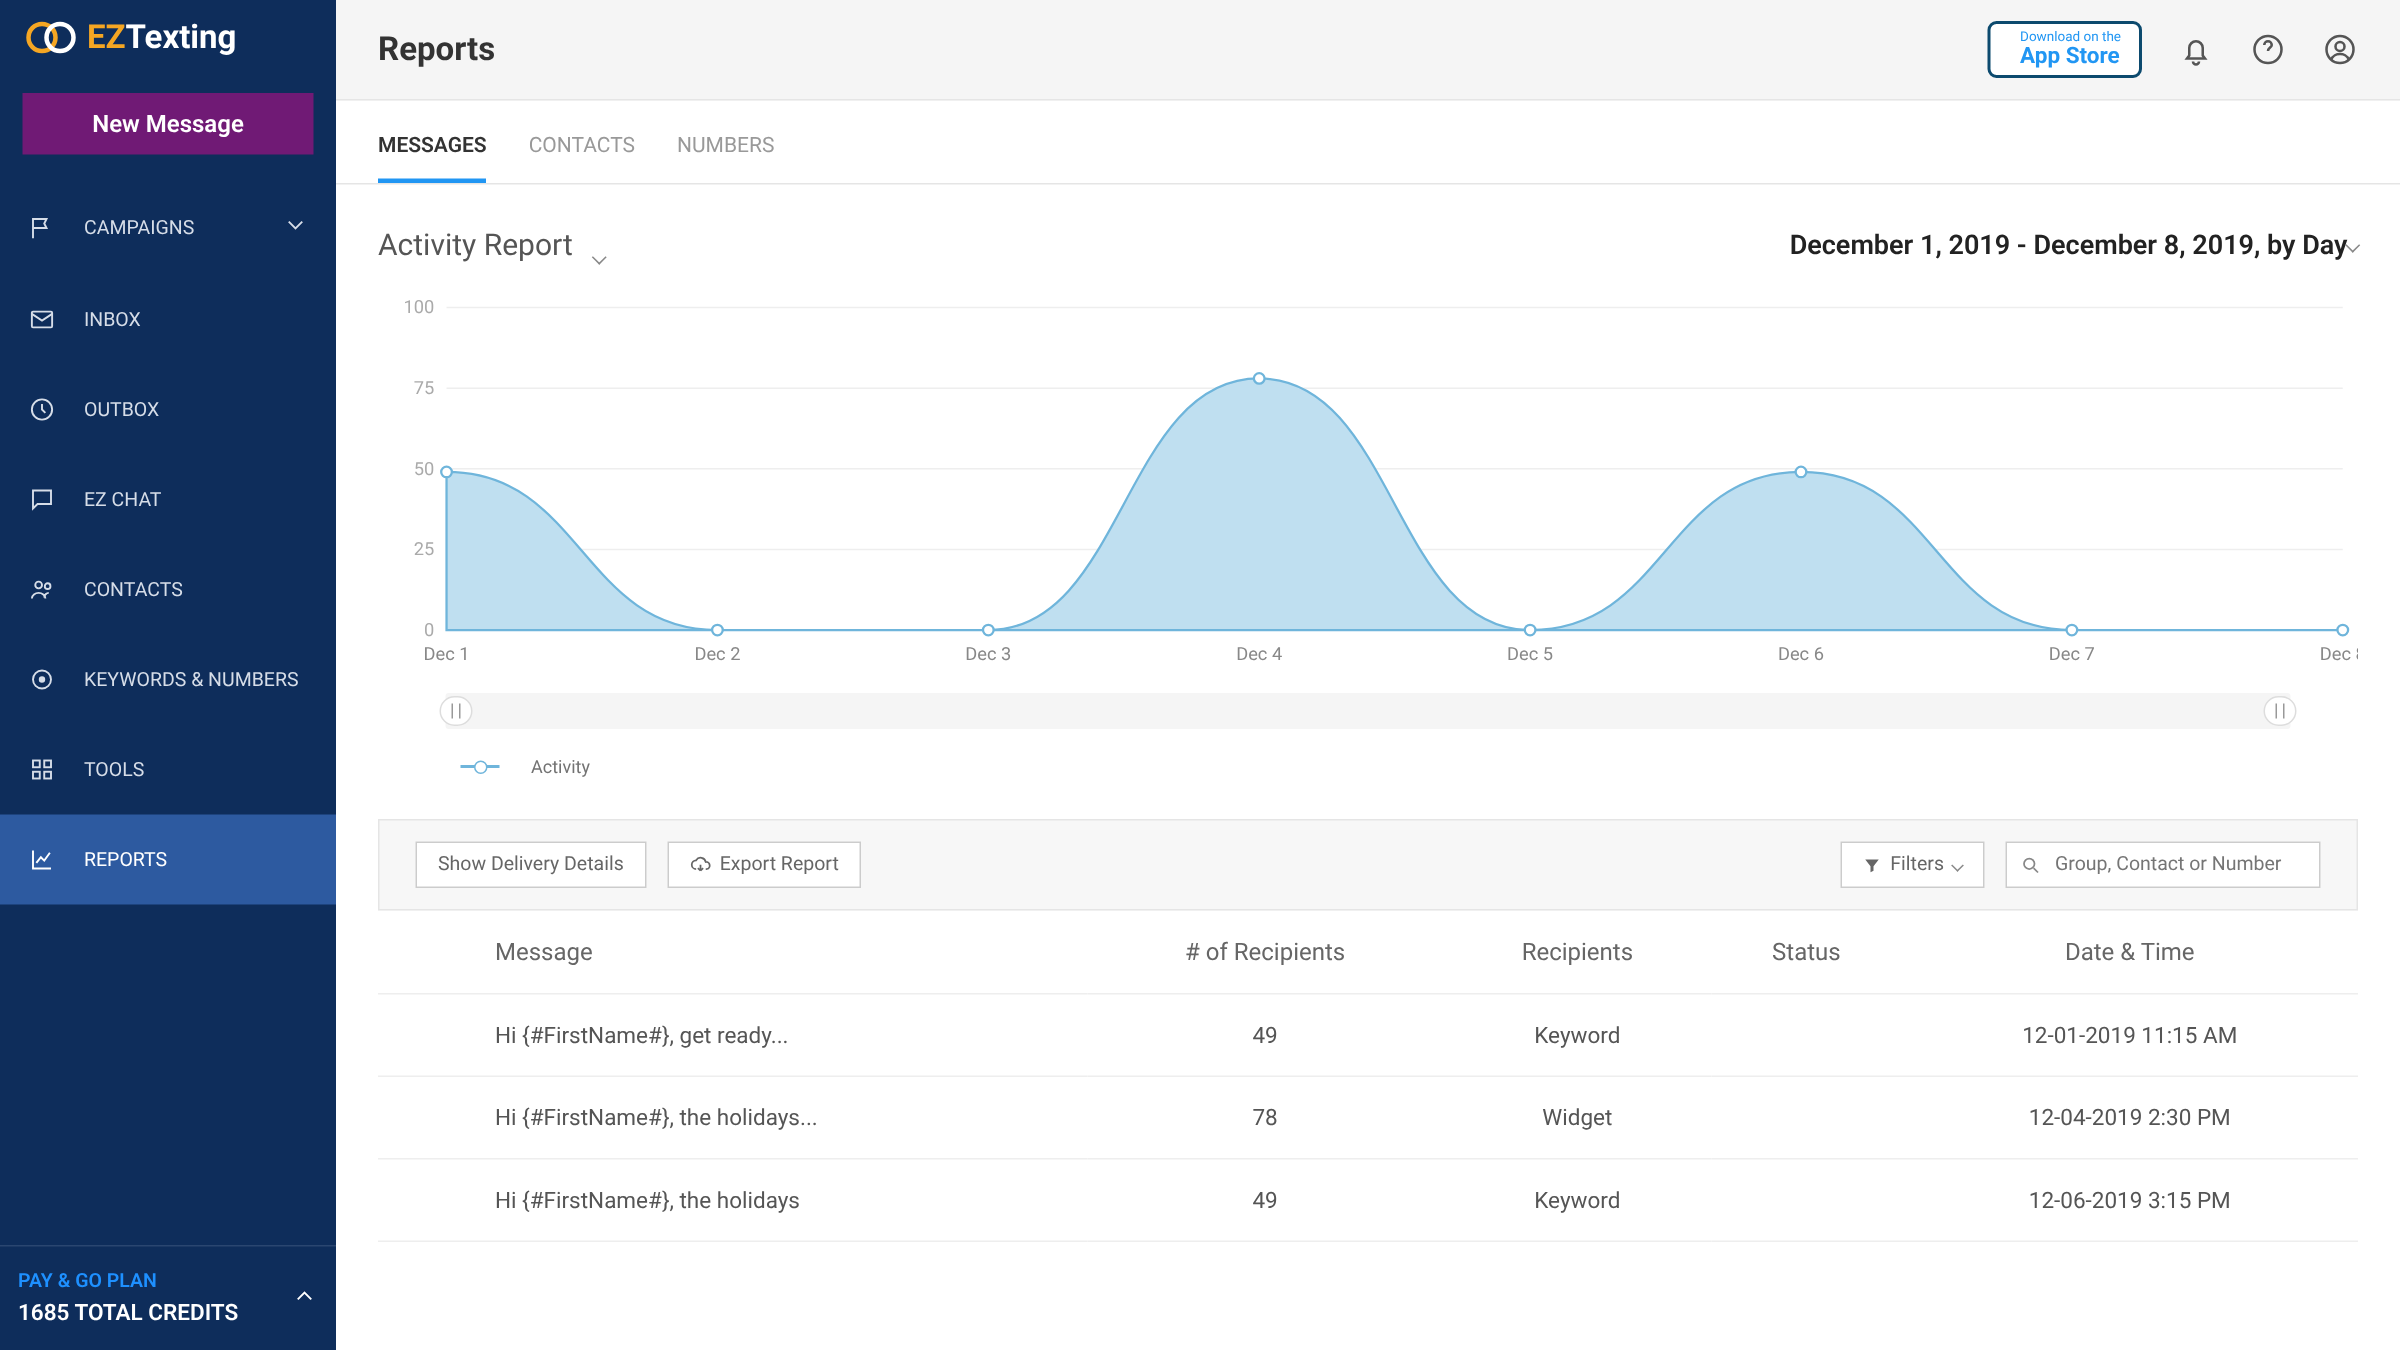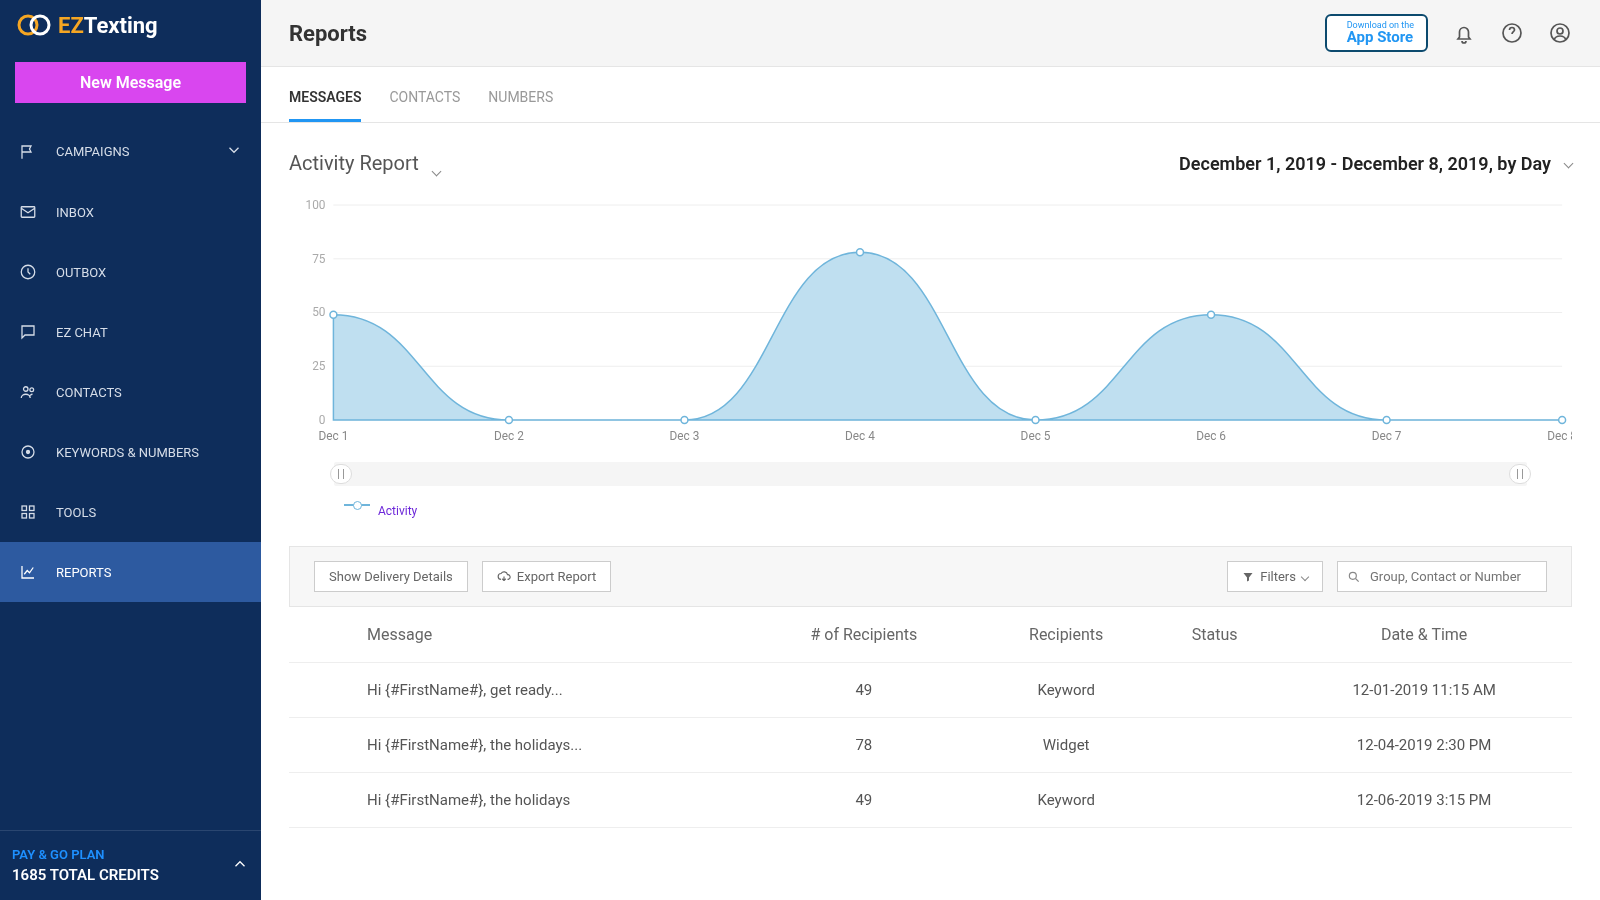--- a/index.html
+++ b/index.html
@@ -1,24 +1,24 @@
 <!DOCTYPE html>
 <html><head>
 <meta charset="utf-8">
 <style>
 * { margin: 0; padding: 0; box-sizing: border-box; font-family: -apple-system, BlinkMacSystemFont, "Segoe UI", Roboto, Arial, sans-serif; }
 body { display: flex; width: 1600px; height: 900px; overflow: hidden; background: #fff; }
-.sidebar { width: 261px; background: #0e2d5b; color: #fff; display: flex; flex-direction: column; height: 100%; }
+.sidebar { width: 224px; background: #0e2d5b; color: #fff; display: flex; flex-direction: column; height: 100%; }
 .logo { display: flex; align-items: center; gap: 6px; padding: 12px 16px; }
 .logo-icon { width: 36px; height: 26px; }
 .logo-text { font-size: 22px; font-weight: 700; }
 .logo-text .ez { color: #f5a623; }
 .logo-text .texting { color: #fff; }
 .new-msg-wrap { padding: 12px 15px 18px; }
-.new-msg-btn { width: 100%; background: #d946ef; color: #fff; border: none; padding: 11px 0; font-size: 16px; font-weight: 600; cursor: pointer; }
+.new-msg-btn { width: 100%; background: #701a75; color: #fff; border: none; padding: 11px 0; font-size: 16px; font-weight: 600; cursor: pointer; }
 .nav { list-style: none; flex: 1; }
 .nav-item { display: flex; align-items: center; gap: 18px; padding: 20px 18px; font-size: 13px; cursor: pointer; color: #d6dde8; }
 .nav-item.active { background: #2d5aa0; color: #fff; }
 .nav-item .icon { width: 20px; height: 20px; display: inline-flex; justify-content: center; align-items: center; }
 .nav-item .chev { margin-left: auto; }
 .plan { border-top: 1px solid #2a4670; padding: 16px 12px; display: flex; justify-content: space-between; align-items: center; gap: 8px; }
 .plan .plan-name { color: #1e90ff; font-size: 13px; font-weight: 600; margin-bottom: 4px; }
 .plan .credits { color: #fff; font-size: 15px; font-weight: 600; }
 .plan .chev { color: #fff; }
 
@@ -32,36 +32,36 @@
 .appstore-btn .txt strong { display: block; font-size: 15px; margin-top: -2px; }
 .hicon { width: 24px; height: 24px; stroke: #555; stroke-width: 1.7; fill: none; cursor: pointer; }
 
 .tabs { display: flex; gap: 28px; padding: 0 28px; border-bottom: 1px solid #e5e5e5; }
 .tab { padding: 22px 0 14px; font-size: 14px; color: #999; cursor: pointer; border-bottom: 3px solid transparent; }
 .tab.active { color: #333; font-weight: 600; border-bottom-color: #2196f3; }
 
 .content { flex: 1; overflow: auto; padding: 28px; }
 .report-head { display: flex; justify-content: space-between; align-items: center; margin-bottom: 20px; }
 .report-head .rtitle { font-size: 20px; color: #555; display: flex; align-items: flex-end; gap: 14px; cursor: pointer; }
-.report-head .daterange { font-size: 18px; font-weight: 600; color: #222; display: flex; align-items: center; gap: 14px; cursor: pointer; }
+.report-head .daterange { font-size: 18px; font-weight: 600; color: #222; display: flex; align-items: center; cursor: pointer; }
 .chev-down { border: solid #888; border-width: 0 1.5px 1.5px 0; display: inline-block; padding: 3px; transform: rotate(45deg); }
 
 .chart-wrap { width: 100%; }
 .chart-svg { width: 100%; height: 255px; }
 .grid-line { stroke: #eee; stroke-width: 1; }
 .ytick { fill: #aaa; font-size: 12px; text-anchor: end; }
 .xtick { fill: #888; font-size: 12px; text-anchor: middle; }
 .area-path { fill: #bfdff0; stroke: #6fb5db; stroke-width: 1.5; }
 .dot { fill: #fff; stroke: #6fb5db; stroke-width: 1.5; }
 .scrubber { height: 24px; background: #f5f5f5; margin: 8px 45px 18px 45px; position: relative; border-radius: 2px; }
 .scrub-handle { position: absolute; top: 2px; width: 22px; height: 20px; background: #fff; border: 1px solid #ddd; border-radius: 10px; display: flex; align-items: center; justify-content: center; cursor: grab; }
 .scrub-handle.left { left: -4px; }
 .scrub-handle.right { right: -4px; }
 .scrub-handle .bars { width: 6px; height: 10px; border-left: 1.5px solid #999; border-right: 1.5px solid #999; }
-.legend { display: flex; gap: 8px; margin-left: 55px; font-size: 12px; color: #6d28d9; }
+.legend { display: flex; align-items: center; gap: 21px; margin-left: 55px; font-size: 12px; color: #737373; }
 .legend .key { width: 26px; height: 2px; background: #6fb5db; position: relative; }
 .legend .key::after { content: ""; position: absolute; width: 7px; height: 7px; border-radius: 50%; background: #fff; border: 1.5px solid #6fb5db; left: 9px; top: -3.5px; }
 
 .toolbar { display: flex; justify-content: space-between; align-items: center; padding: 14px 24px; background: #f7f7f7; border: 1px solid #e5e5e5; margin-top: 28px; }
 .toolbar .left { display: flex; gap: 14px; }
 .toolbar .right { display: flex; gap: 14px; align-items: center; }
 .btn { border: 1px solid #ccc; background: #fff; color: #666; padding: 7px 14px; font-size: 13px; cursor: pointer; display: inline-flex; align-items: center; gap: 6px; }
 .search-wrap { position: relative; }
 .search-input { border: 1px solid #ccc; padding: 7px 12px 7px 32px; font-size: 13px; width: 210px; }
 .search-wrap .sicon { position: absolute; left: 10px; top: 50%; transform: translateY(-50%); width: 14px; height: 14px; stroke: #888; fill: none; }

